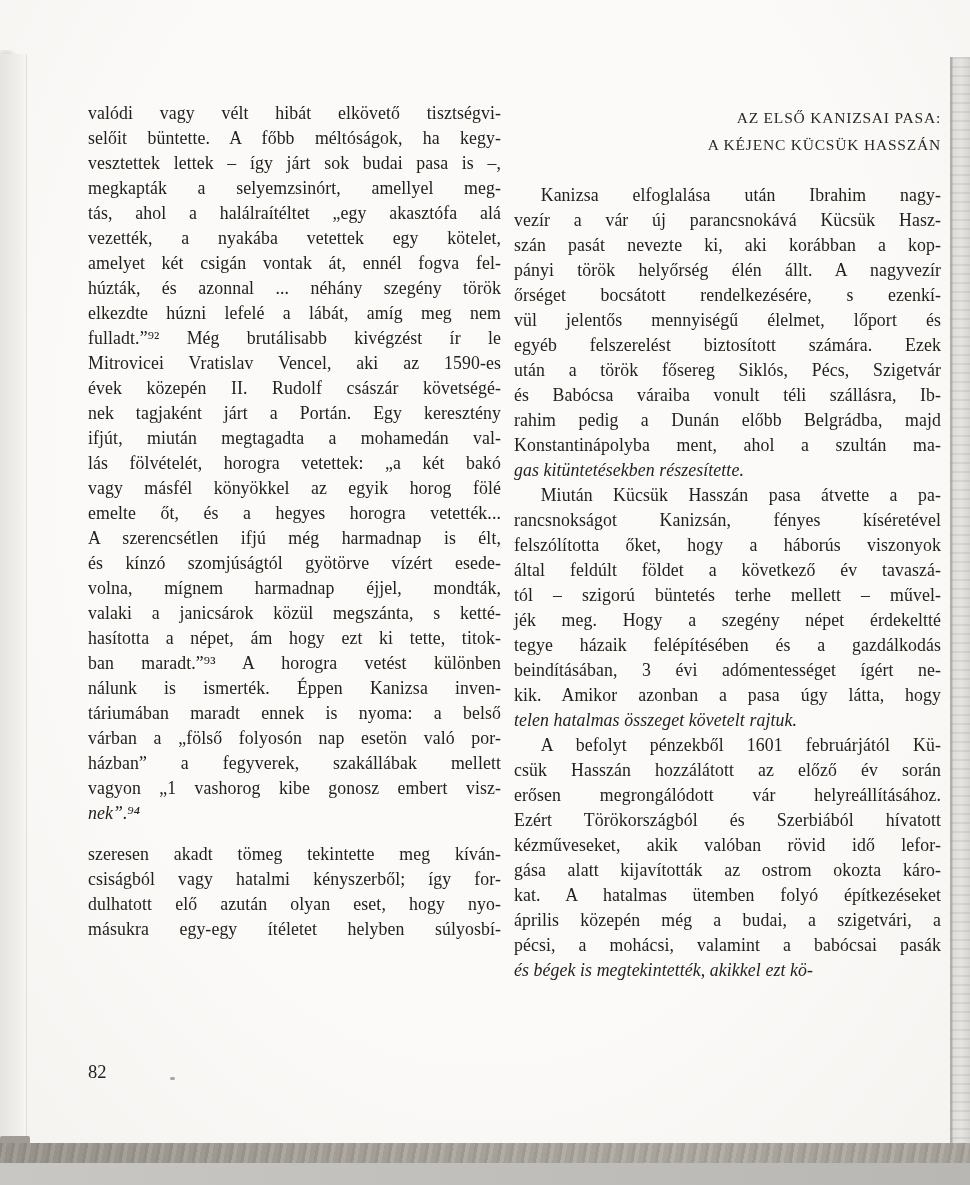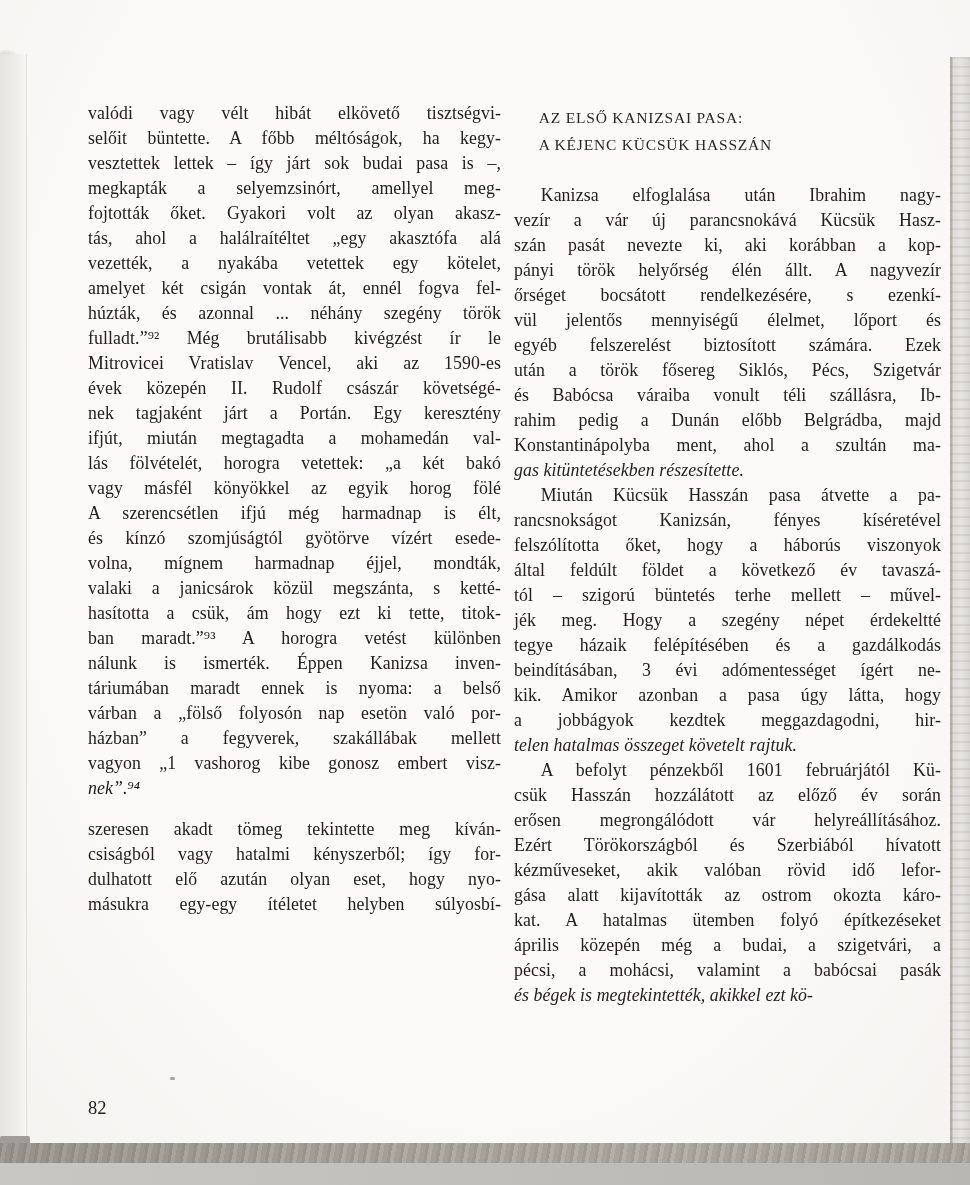--- a/index.html
+++ b/index.html
@@ -52,25 +52,25 @@
     letter-spacing:.1px;
   }
   .col-left{left:88px;top:101px;width:413px;}
   .col-right{left:514px;top:104px;width:427px;}
   .line{text-align:justify;text-align-last:justify;white-space:normal;}
   .line.last{text-align-last:left;font-style:italic;}
   .line.indent{text-indent:1.5em;}
   .para-gap{margin-top:16px;}
   .heading div{
     font-size:15.5px;line-height:27px;letter-spacing:.8px;
-    text-indent:1.6em;text-align:left;color:#2a2723;
+    text-indent:1.6em;text-align:right;color:#2a2723;
   }
   .body-start{margin-top:25px;}
   .page-number{
-    position:absolute;left:88px;top:1062px;font-size:18.5px;color:#24211d;margin-top:36px;
+    position:absolute;left:88px;top:1062px;font-size:18.5px;color:#24211d;
   }
   .scan-speck{
     position:absolute;left:170px;top:1077px;width:5px;height:3px;
     background:#8d8a85;border-radius:2px;opacity:.75;
   }
 </style>
 </head>
 <body>
 
 <div class="scan-page"></div>
@@ -83,37 +83,38 @@
 <div class="band-dark"></div>
 <div class="band-dark-texture"></div>
 <div class="band-light"></div>
 
 <div class="column col-left">
   <div>
       <div class="line">valódi vagy vélt hibát elkövető tisztségvi-</div>
       <div class="line">selőit büntette. A főbb méltóságok, ha kegy-</div>
       <div class="line">vesztettek lettek – így járt sok budai pasa is –,</div>
       <div class="line">megkapták a selyemzsinórt, amellyel meg-</div>
-      <div class="line">fojtották őket. Gyakori volt az olyan akasz-</div>
       <div class="line">tás, ahol a halálraítéltet „egy akasztófa alá</div>
       <div class="line">vezették, a nyakába vetettek egy kötelet,</div>
       <div class="line">amelyet két csigán vontak át, ennél fogva fel-</div>
       <div class="line">húzták, és azonnal ... néhány szegény török</div>
+      <div class="line">elkezdte húzni lefelé a lábát, amíg meg nem</div>
       <div class="line">fulladt.”⁹² Még brutálisabb kivégzést ír le</div>
       <div class="line">Mitrovicei Vratislav Vencel, aki az 1590-es</div>
       <div class="line">évek közepén II. Rudolf császár követségé-</div>
       <div class="line">nek tagjaként járt a Portán. Egy keresztény</div>
       <div class="line">ifjút, miután megtagadta a mohamedán val-</div>
       <div class="line">lás fölvételét, horogra vetettek: „a két bakó</div>
       <div class="line">vagy másfél könyökkel az egyik horog fölé</div>
+      <div class="line">emelte őt, és a hegyes horogra vetették...</div>
       <div class="line">A szerencsétlen ifjú még harmadnap is élt,</div>
       <div class="line">és kínzó szomjúságtól gyötörve vízért esede-</div>
       <div class="line">volna, mígnem harmadnap éjjel, mondták,</div>
       <div class="line">valaki a janicsárok közül megszánta, s ketté-</div>
-      <div class="line">hasította a csük, ám hogy ezt ki tette, titok-</div>
+      <div class="line">hasította a népet, ám hogy ezt ki tette, titok-</div>
       <div class="line">ban maradt.”⁹³ A horogra vetést különben</div>
       <div class="line">nálunk is ismerték. Éppen Kanizsa inven-</div>
       <div class="line">táriumában maradt ennek is nyoma: a belső</div>
       <div class="line">várban a „fölső folyosón nap esetön való por-</div>
       <div class="line">házban” a fegyverek, szakállábak mellett</div>
       <div class="line">vagyon „1 vashorog kibe gonosz embert visz-</div>
       <div class="line last">nek”.⁹⁴</div>
     </div>
   <div class="para-gap">
       <div class="line">szeresen akadt tömeg tekintette meg kíván-</div>
@@ -145,21 +146,20 @@
   <div>
       <div class="line indent">Miután Kücsük Hasszán pasa átvette a pa-</div>
       <div class="line">rancsnokságot Kanizsán, fényes kíséretével</div>
       <div class="line">felszólította őket, hogy a háborús viszonyok</div>
       <div class="line">által feldúlt földet a következő év tavaszá-</div>
       <div class="line">tól – szigorú büntetés terhe mellett – művel-</div>
       <div class="line">jék meg. Hogy a szegény népet érdekeltté</div>
       <div class="line">tegye házaik felépítésében és a gazdálkodás</div>
       <div class="line">beindításában, 3 évi adómentességet ígért ne-</div>
       <div class="line">kik. Amikor azonban a pasa úgy látta, hogy</div>
-      <div class="line">a jobbágyok kezdtek meggazdagodni, hir-</div>
       <div class="line last">telen hatalmas összeget követelt rajtuk.</div>
     </div>
   <div>
       <div class="line indent">A befolyt pénzekből 1601 februárjától Kü-</div>
       <div class="line">csük Hasszán hozzálátott az előző év során</div>
       <div class="line">erősen megrongálódott vár helyreállításához.</div>
       <div class="line">Ezért Törökországból és Szerbiából hívatott</div>
       <div class="line">kézműveseket, akik valóban rövid idő lefor-</div>
       <div class="line">gása alatt kijavították az ostrom okozta káro-</div>
       <div class="line">kat. A hatalmas ütemben folyó építkezéseket</div>

